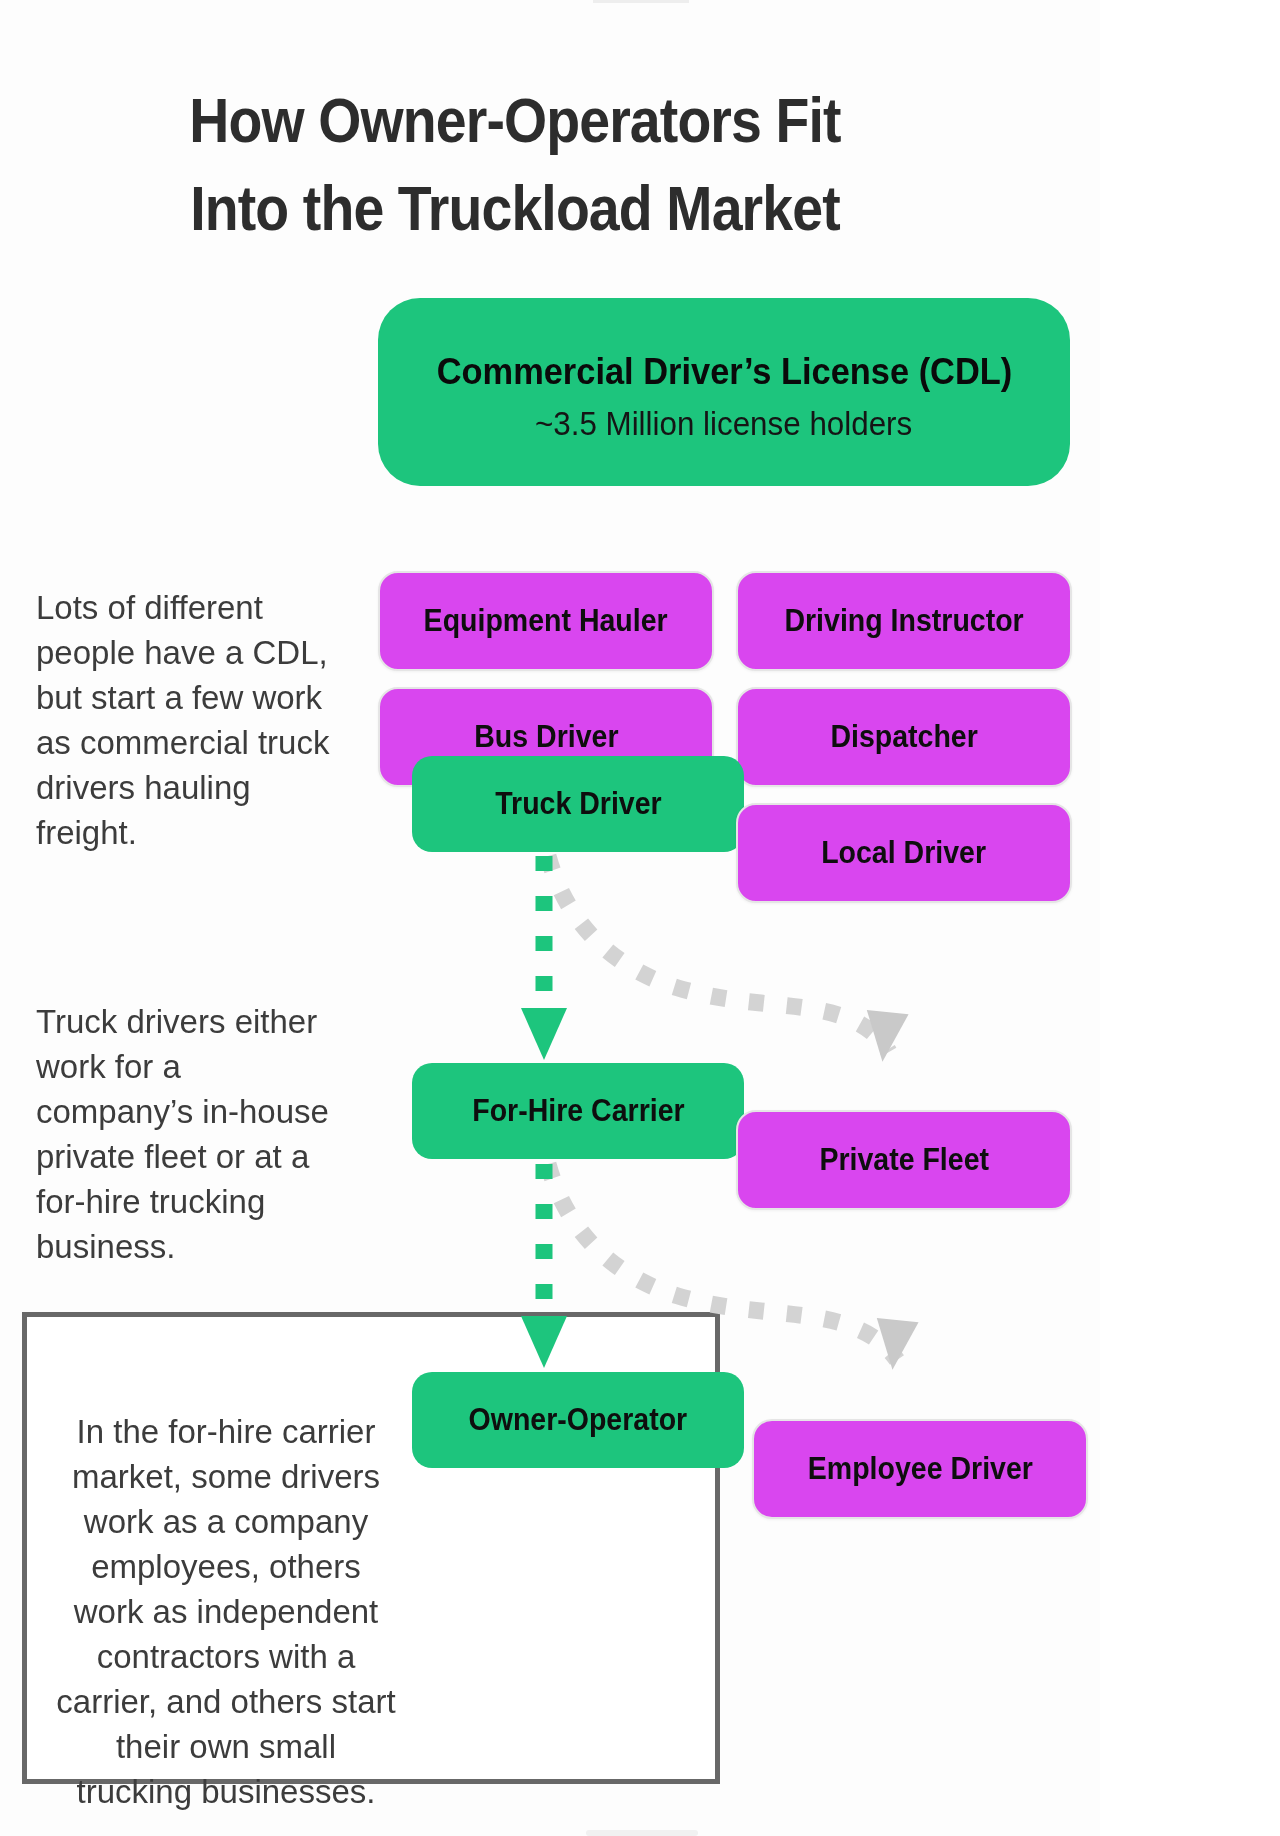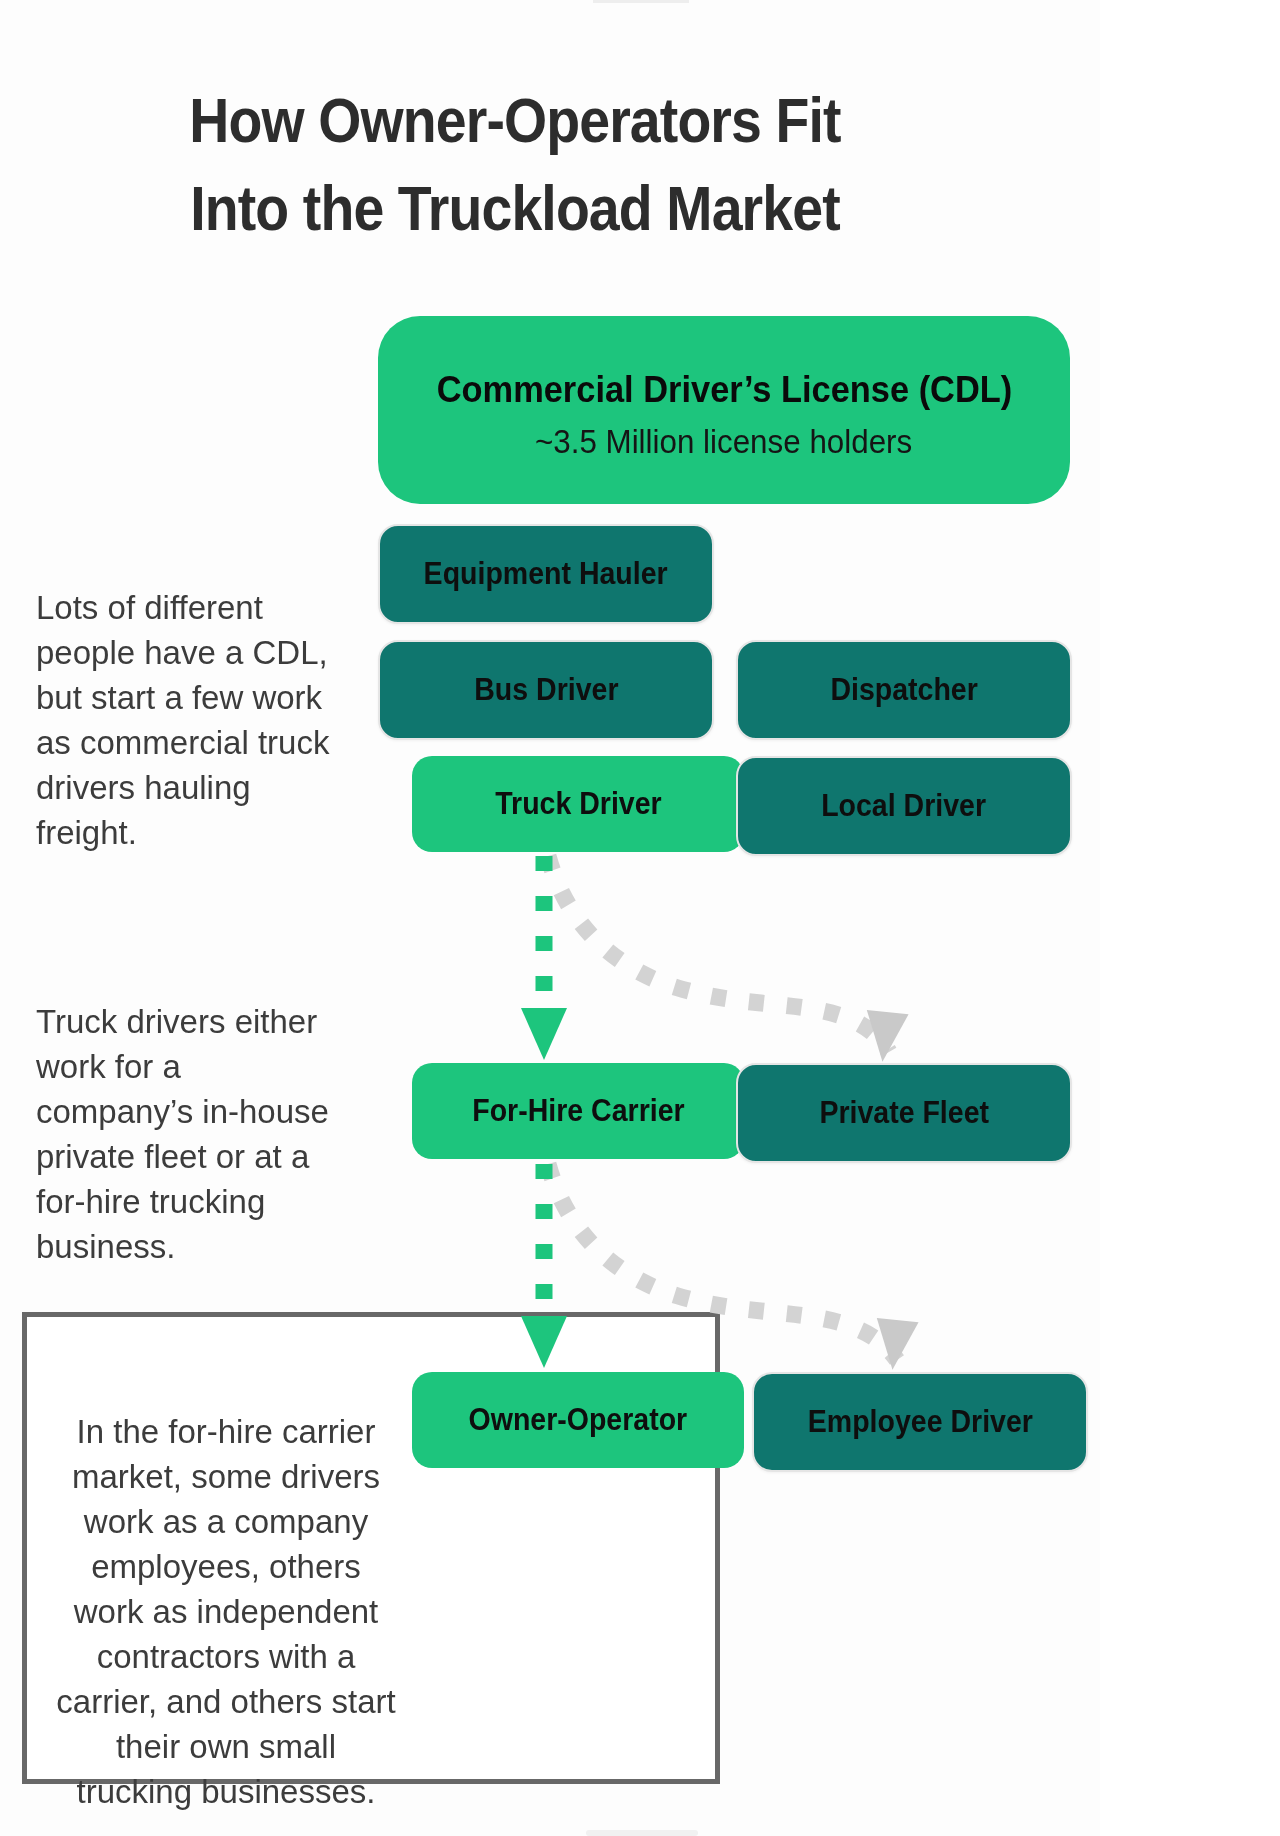--- a/index.html
+++ b/index.html
@@ -19,36 +19,36 @@
   }
   
   .title{
     position:absolute;left:0;top:34px;width:1030px;text-align:center;
     font-weight:bold;font-size:63px;line-height:88px;color:var(--title-text);
     letter-spacing:-1px;
   }
   .title .tline{display:block;transform:scaleX(0.88);transform-origin:50% 50%;white-space:nowrap;}
   
   .cdl{
-    position:absolute;left:378px;top:316px;width:692px;height:188px;
+    position:absolute;left:378px;top:298px;width:692px;height:188px;
     background:var(--green);border-radius:42px;
     display:flex;flex-direction:column;align-items:center;justify-content:center;
     gap:12px;padding-top:10px;box-sizing:border-box;
   }
   .cdl-heading{font-size:37px;font-weight:bold;color:#0a0a0a;transform:scaleX(0.93);white-space:nowrap;}
   .cdl-sub{font-size:33px;font-weight:400;color:#151515;transform:scaleX(0.95);white-space:nowrap;}
   
   .node{
     position:absolute;width:332px;height:96px;border-radius:20px;
     display:flex;align-items:center;justify-content:center;
     font-size:31px;font-weight:bold;color:var(--label-text);
     z-index:3;
   }
   .node span{transform:scaleX(0.92);white-space:nowrap;}
-  .node.white{background:#0f766e;border:2px solid var(--box-border);box-shadow:0 1px 3px rgba(0,0,0,0.05);}
+  .node.white{background:#d946ef;border:2px solid var(--box-border);box-shadow:0 1px 3px rgba(0,0,0,0.05);margin-top:47px;}
   .node.green{background:var(--green);margin-left:34px;}
   #box-equipment{left:378px;top:524px;}
   #box-instructor{left:736px;top:524px;}
   #box-bus{left:378px;top:640px;}
   #box-dispatcher{left:736px;top:640px;justify-content:center;}
   #box-truck{left:378px;top:756px;}
   #box-local{left:736px;top:756px;}
   #box-forhire{left:378px;top:1063px;}
   #box-private{left:736px;top:1063px;}
   #box-owner{left:378px;top:1372px;}
@@ -110,20 +110,23 @@
   </svg>
 
   <div class="cdl">
     <div class="cdl-heading">Commercial Driver’s License (CDL)</div>
     <div class="cdl-sub">~3.5 Million license holders</div>
   </div>
 
   <div class="node white" id="box-equipment">
     <span>Equipment Hauler</span>
   </div>
+  <div class="node white" id="box-instructor">
+    <span>Driving Instructor</span>
+  </div>
   <div class="node white" id="box-bus">
     <span>Bus Driver</span>
   </div>
   <div class="node white" id="box-dispatcher">
     <span>Dispatcher</span>
   </div>
   <div class="node green" id="box-truck">
     <span>Truck Driver</span>
   </div>
   <div class="node white" id="box-local">

